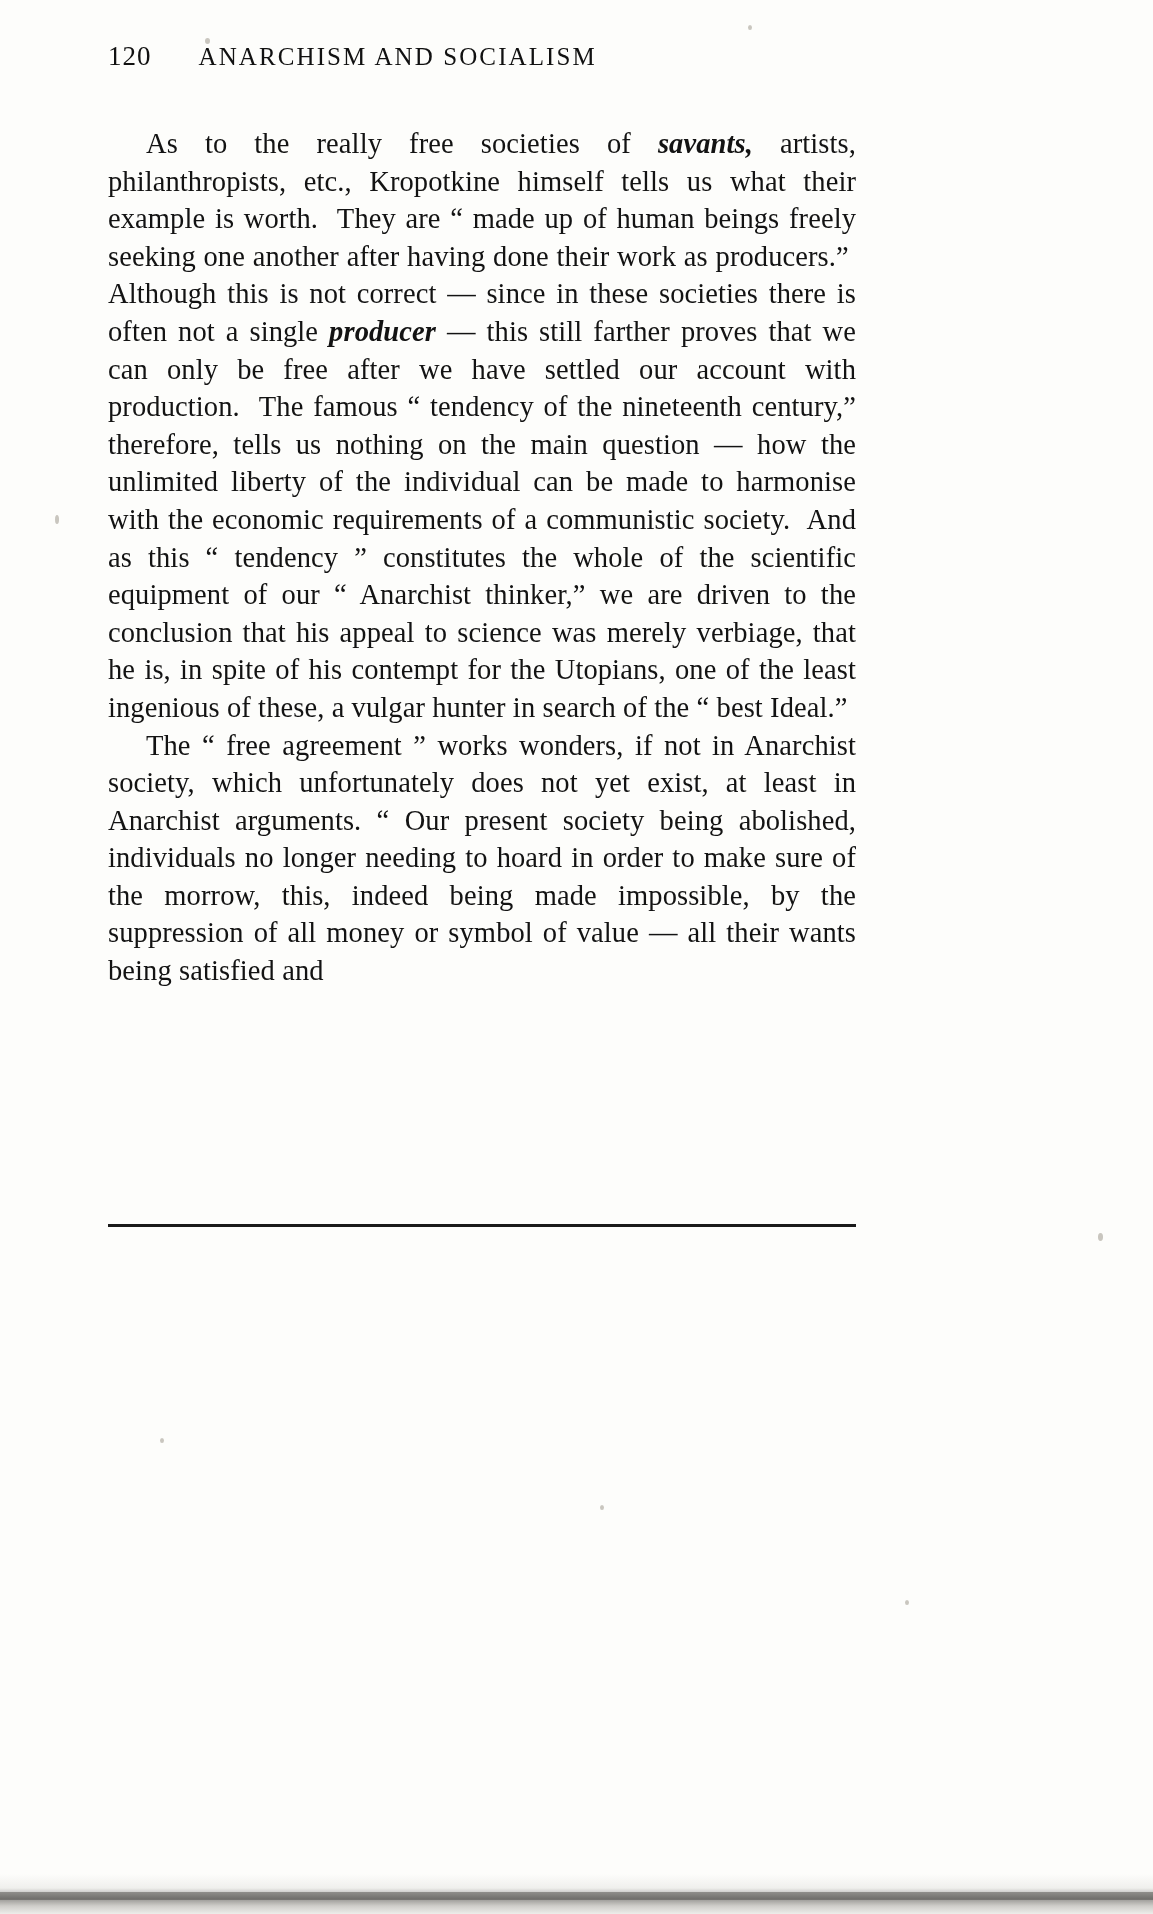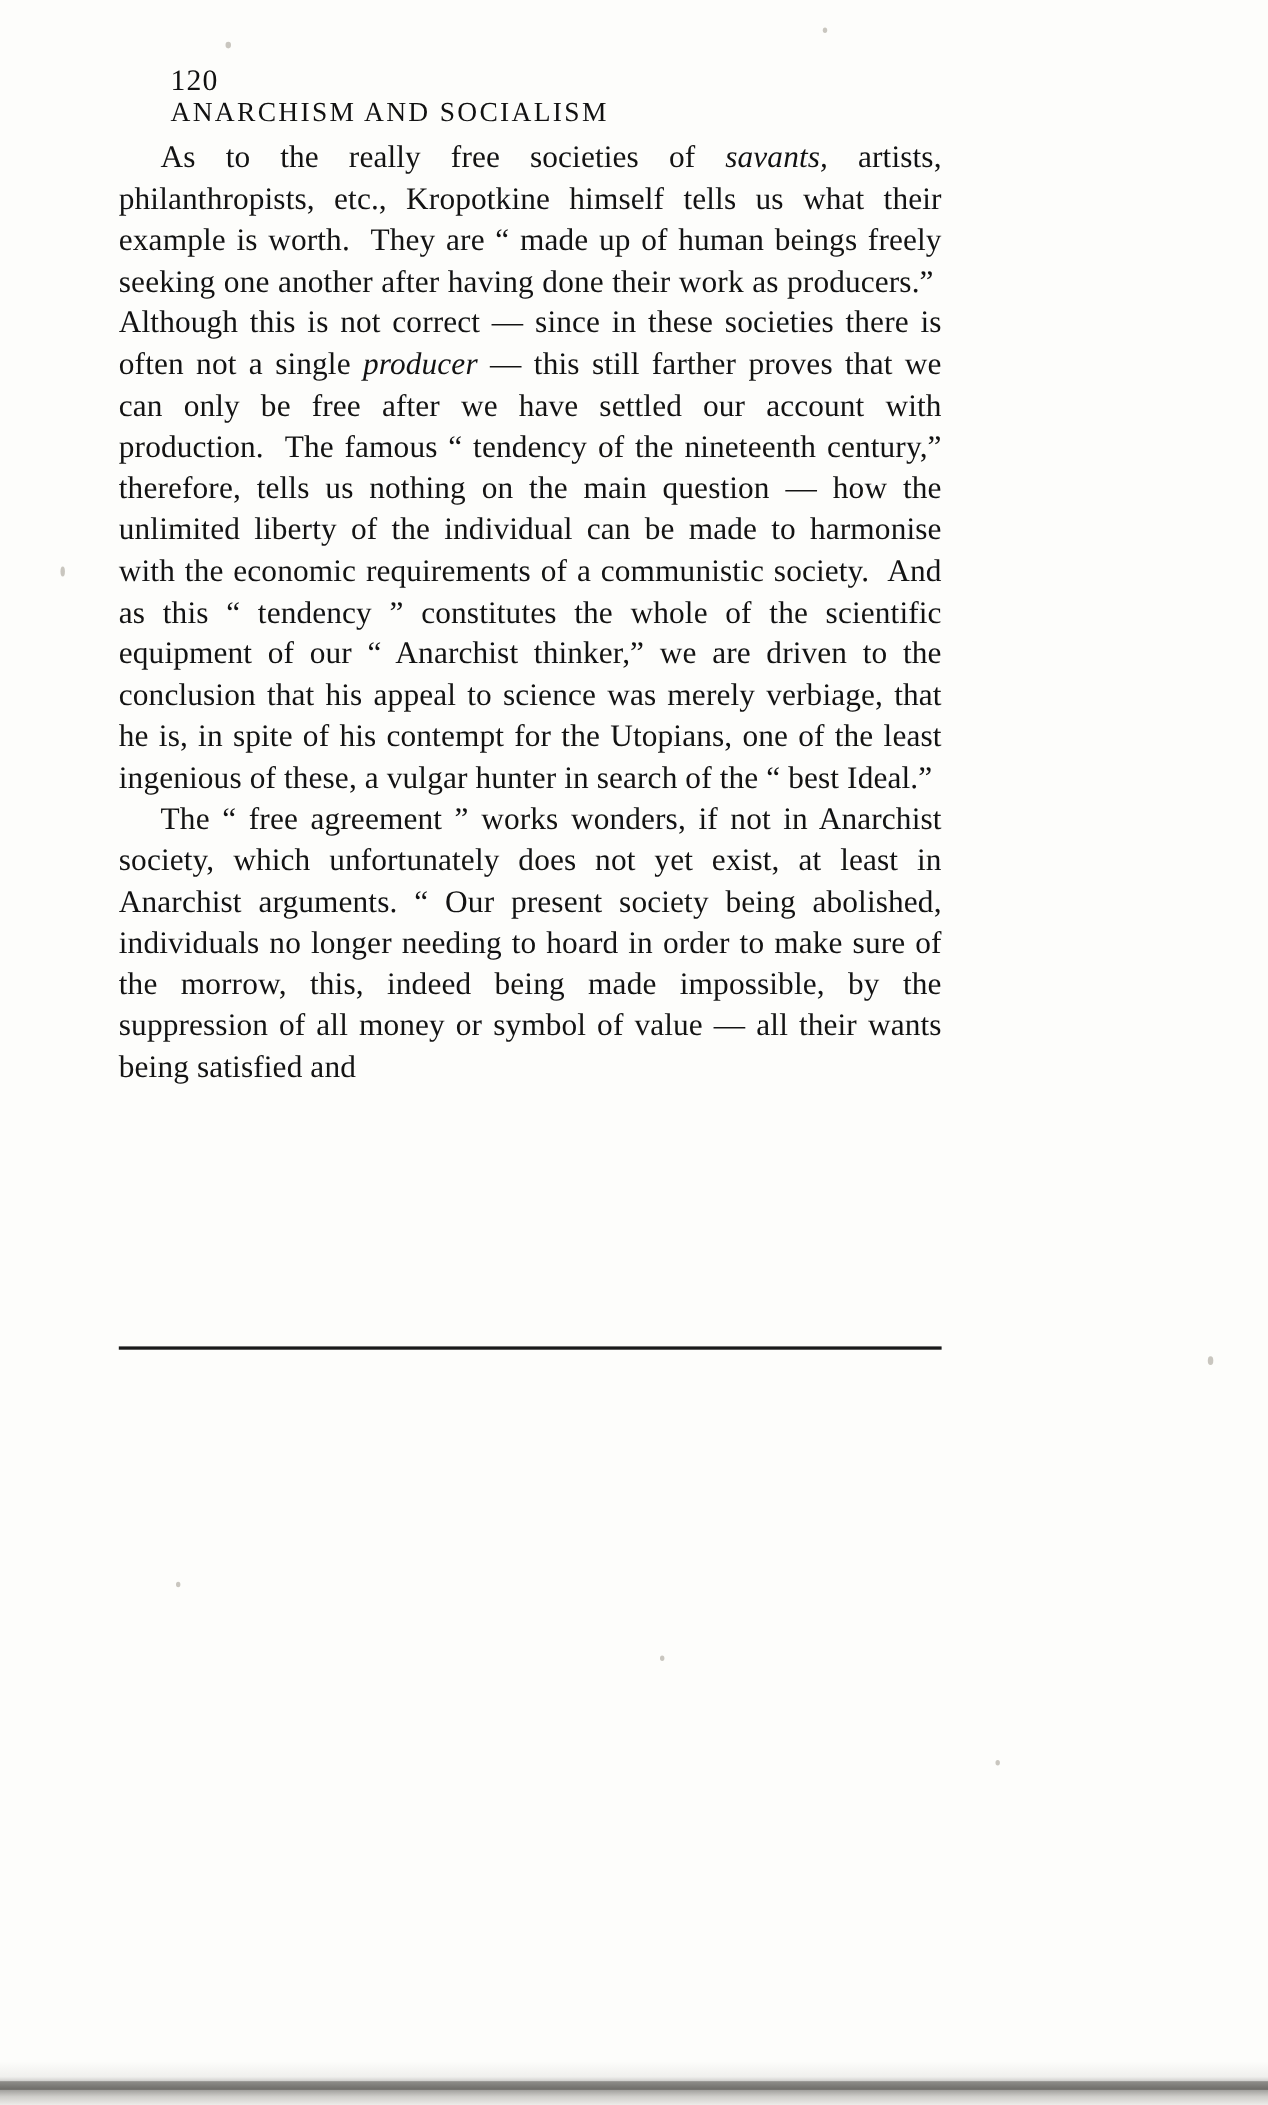--- a/index.html
+++ b/index.html
@@ -20,26 +20,25 @@
     position: absolute;
     top: 0; left: 0;
     width: 1153px;
     height: 1914px;
     background: #fdfdfb;
   }
 
   
   .running-head {
     position: absolute;
-    top: 58px;
+    top: 41px;
     left: 108px;
     width: 740px;
     display: flex;
     align-items: baseline;
-    flex-direction: column;
   }
   .folio {
     font-size: 27px;
     letter-spacing: 1px;
     font-family: "Liberation Serif", serif;
     color: #111;
   }
   .head-title {
     margin-left: 47px;
     font-size: 25px;
@@ -64,21 +63,21 @@
     text-justify: inter-word;
     color: #131313;
     letter-spacing: 0.1px;
   }
   .para.indent {
     text-indent: 38px;
   }
   .para + .para {
     margin-top: 0;
   }
-  .para i { font-style: italic; }
+  .para i { font-style: italic; font-weight: bold; }
   sup {
     font-size: 0.62em;
     vertical-align: super;
     line-height: 0;
   }
 
   
   .note-rule {
     position: absolute;
     left: 108px;

